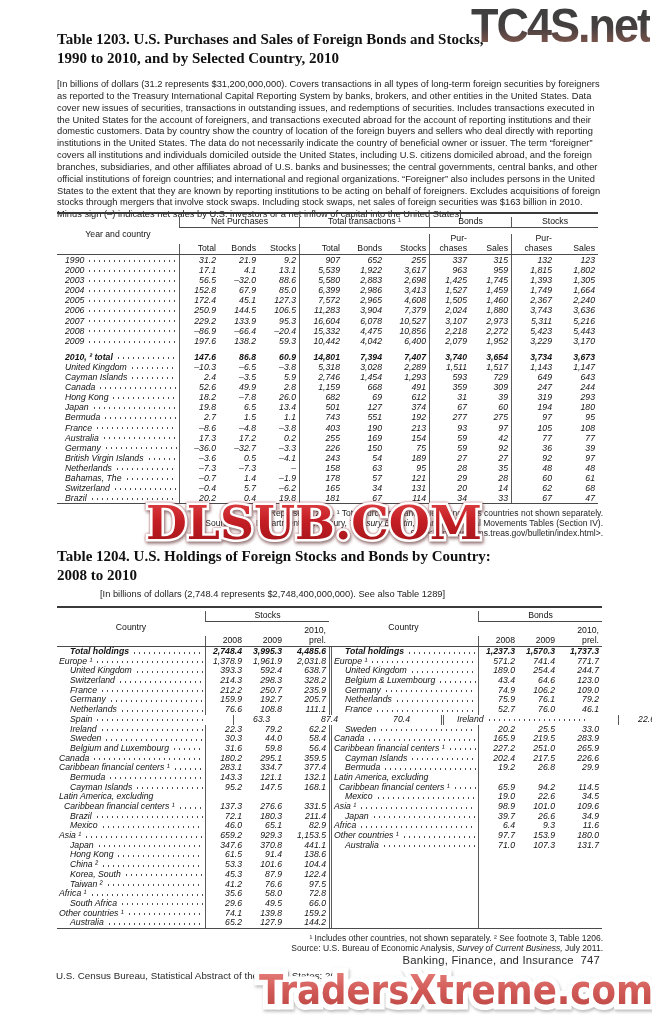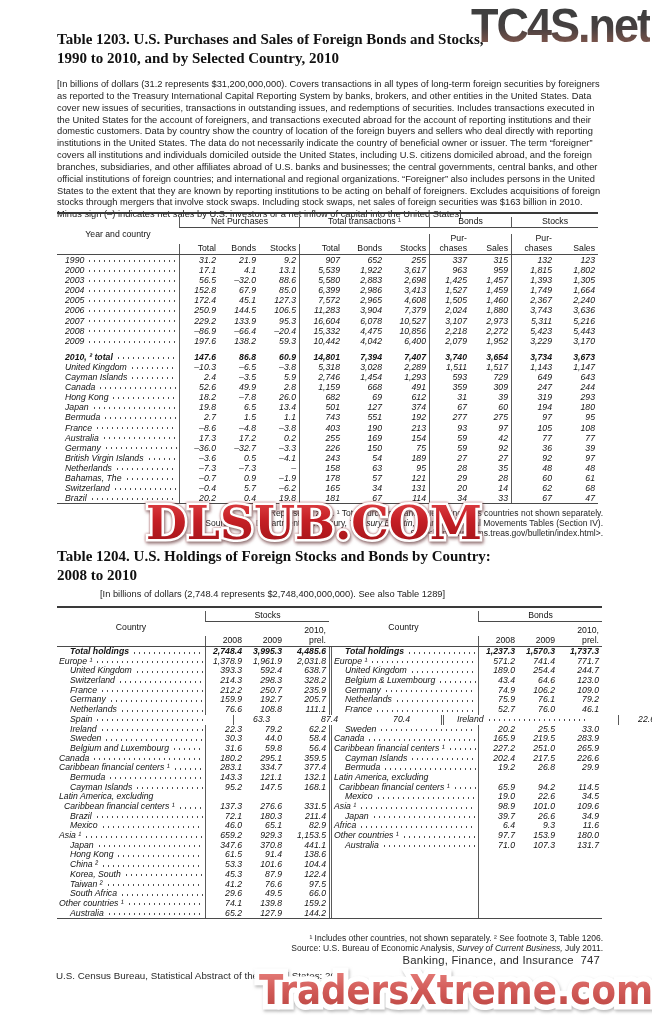--- a/index.html
+++ b/index.html
@@ -129,21 +129,21 @@
             <span class="txt">2003</span>
             <span class="leader"></span>
           </div>
           <div class="val num bl">56.5</div>
           <div class="val num">–32.0</div>
           <div class="val num">88.6</div>
           <div class="val num bl">5,580</div>
           <div class="val num">2,883</div>
           <div class="val num">2,698</div>
           <div class="val num bl">1,425</div>
-          <div class="val num">1,457</div>
+          <div class="val num">1,745</div>
           <div class="val num bl">1,393</div>
           <div class="val num">1,305</div>
         </div>
         <div class="trow" style="grid-template-columns: 122px 40px 40px 40px 44px 42px 44px 41px 41px 44px 43px;">
           <div class="lbl">
             <span class="txt">2004</span>
             <span class="leader"></span>
           </div>
           <div class="val num bl">152.8</div>
           <div class="val num">67.9</div>
@@ -442,21 +442,21 @@
           <div class="val num">35</div>
           <div class="val num bl">48</div>
           <div class="val num">48</div>
         </div>
         <div class="trow" style="grid-template-columns: 122px 40px 40px 40px 44px 42px 44px 41px 41px 44px 43px;">
           <div class="lbl">
             <span class="txt">Bahamas, The</span>
             <span class="leader"></span>
           </div>
           <div class="val num bl">–0.7</div>
-          <div class="val num">0.9</div>
+          <div class="val num">1.4</div>
           <div class="val num">–1.9</div>
           <div class="val num bl">178</div>
           <div class="val num">57</div>
           <div class="val num">121</div>
           <div class="val num bl">29</div>
           <div class="val num">28</div>
           <div class="val num bl">60</div>
           <div class="val num">61</div>
         </div>
         <div class="trow" style="grid-template-columns: 122px 40px 40px 40px 44px 42px 44px 41px 41px 44px 43px;">
@@ -919,20 +919,35 @@
           <div class="val num">76.6</div>
           <div class="val num">97.5</div>
           <div class="lbl bld">
             <span class="txt"></span>
           </div>
           <div class="val num bl"></div>
           <div class="val num"></div>
           <div class="val num"></div>
         </div>
         <div class="trow" style="grid-template-columns: 148px 40px 40px 44px 149px 40px 40px 44px;">
+          <div class="lbl">
+            <span class="txt">Africa ¹</span>
+            <span class="leader"></span>
+          </div>
+          <div class="val num bl">35.6</div>
+          <div class="val num">58.0</div>
+          <div class="val num">72.8</div>
+          <div class="lbl bld">
+            <span class="txt"></span>
+          </div>
+          <div class="val num bl"></div>
+          <div class="val num"></div>
+          <div class="val num"></div>
+        </div>
+        <div class="trow" style="grid-template-columns: 148px 40px 40px 44px 149px 40px 40px 44px;">
           <div class="lbl i1">
             <span class="txt">South Africa</span>
             <span class="leader"></span>
           </div>
           <div class="val num bl">29.6</div>
           <div class="val num">49.5</div>
           <div class="val num">66.0</div>
           <div class="lbl bld">
             <span class="txt"></span>
           </div>

